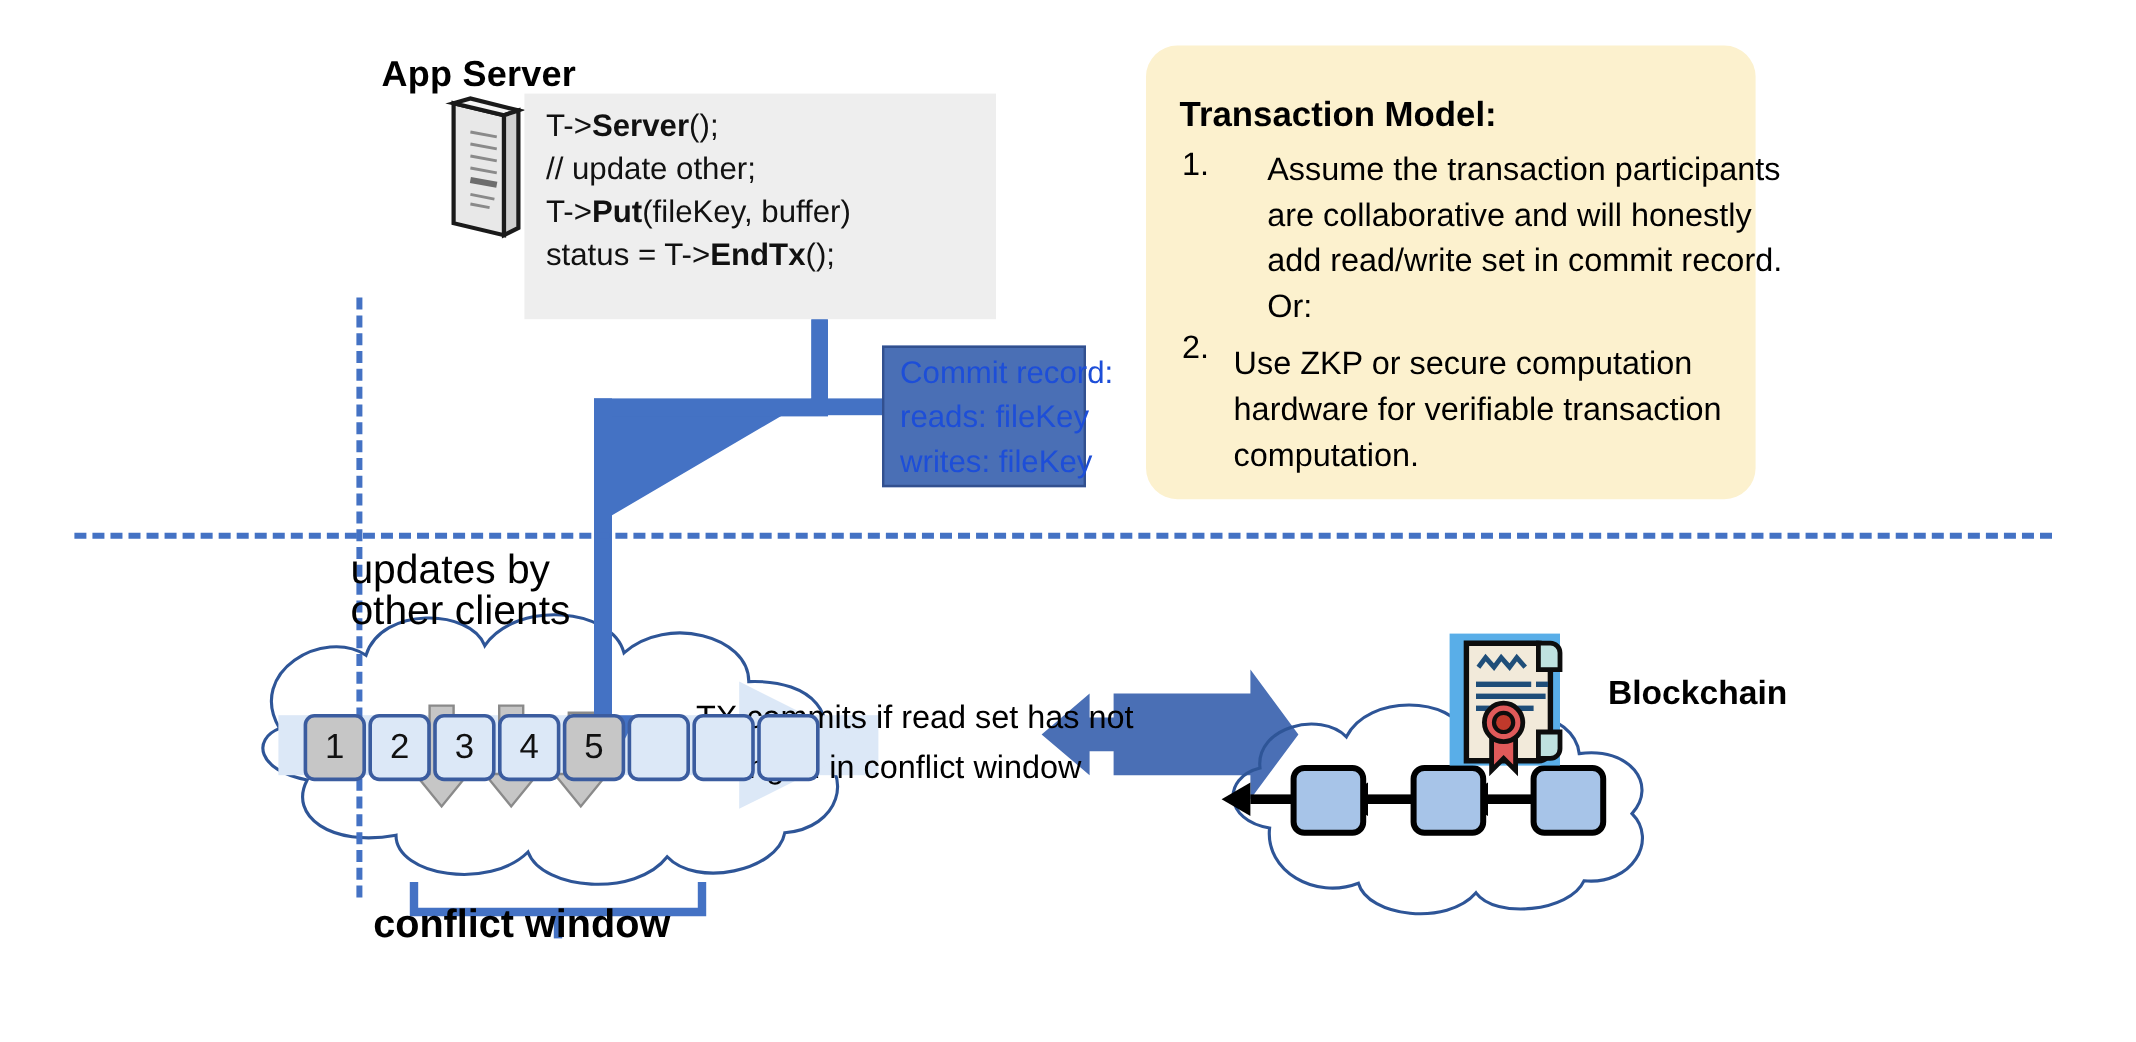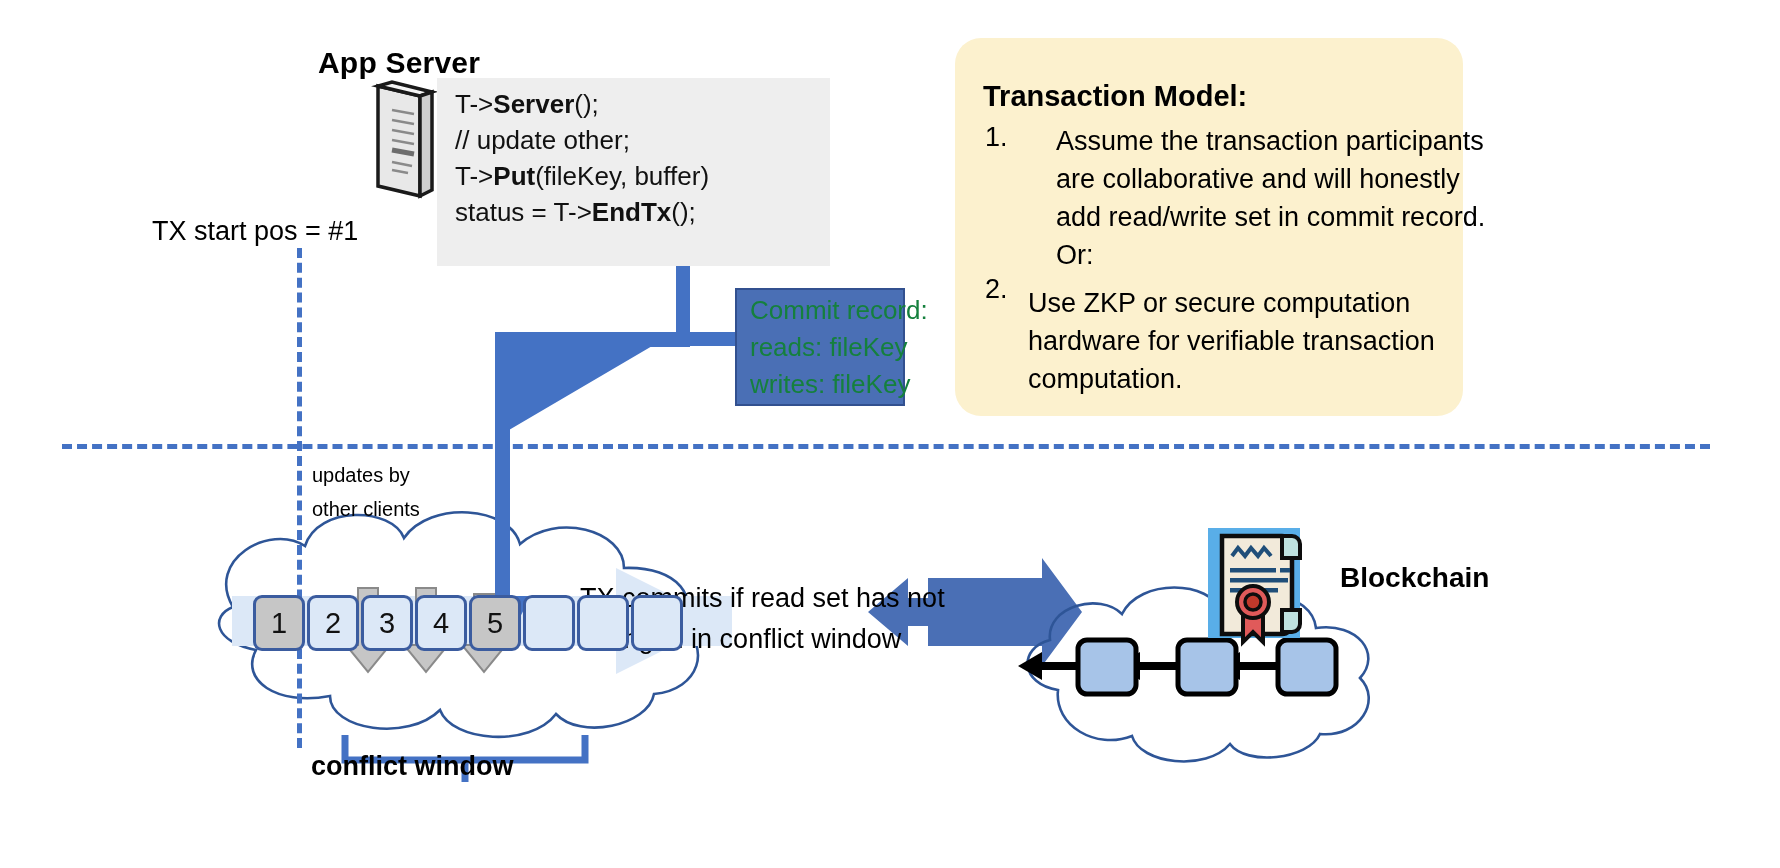--- a/index.html
+++ b/index.html
@@ -3,33 +3,33 @@
 <meta charset="utf-8">
 <style>
   html,body{margin:0;padding:0;background:#ffffff;}
   body{width:1780px;height:868px;position:relative;overflow:hidden;
        font-family:"Liberation Sans","DejaVu Sans",sans-serif;color:#000;}
   .stage{position:absolute;left:0;top:0;width:1524px;height:868px;}
   .abs{position:absolute;}
   
   #app-server-title{left:318px;top:46px;font-size:30px;font-weight:bold;letter-spacing:.2px;}
   #tx-start-label{left:152px;top:216px;font-size:27px;white-space:nowrap;}
-  #updates-label{left:312px;top:458px;font-size:20px;line-height:34px;white-space:pre-line;}
+  #updates-label{left:292px;top:458px;font-size:34px;line-height:34px;white-space:pre-line;}
   #commits-label{left:580px;top:578px;font-size:27px;line-height:41px;white-space:pre-line;}
-  #conflict-window-label{left:311px;top:751px;font-size:27px;font-weight:bold;white-space:nowrap;}
+  #conflict-window-label{left:311px;top:751px;font-size:33px;font-weight:bold;white-space:nowrap;}
   #blockchain-label{left:1340px;top:562px;font-size:28px;font-weight:bold;white-space:nowrap;}
   
   #code-box{left:437px;top:78px;width:393px;height:188px;background:#eeeeee;}
   #code-lines{left:455px;top:86px;font-size:26px;line-height:36px;color:#111;}
   #code-lines .ln{white-space:nowrap;}
   #code-lines b{font-weight:bold;}
   
   #commit-record{left:735px;top:288px;width:170px;height:118px;background:#4A6FB5;
     border:2.5px solid #32508f;box-sizing:border-box;}
-  #commit-record-text{left:750px;top:292px;font-size:26px;line-height:37px;color:#15803d;white-space:pre-line;}
+  #commit-record-text{left:750px;top:292px;font-size:26px;line-height:37px;color:#1d4ed8;white-space:pre-line;}
   
   #tmodel-panel{left:955px;top:38px;width:508px;height:378px;background:#FCF1CE;border-radius:26px;}
   #tmodel-title{left:983px;top:80px;font-size:29px;font-weight:bold;}
   .tm-item{position:absolute;font-size:27px;line-height:38px;}
   .tm-num{position:absolute;font-size:27px;}
   
   .logblock{position:absolute;width:52px;height:56px;border:3px solid #3B5C9F;
     border-radius:9px;box-sizing:border-box;display:flex;align-items:center;
     justify-content:center;font-size:29px;color:#111;background:#DCE8F7;}
   .logblock.gray{background:#C6C6C6;}
@@ -164,21 +164,20 @@
       <div class="ln"><span>// update other;</span><b></b><span></span></div>
       <div class="ln"><span>T-&gt;</span><b>Put</b><span>(fileKey, buffer)</span></div>
       <div class="ln"><span>status = T-&gt;</span><b>EndTx</b><span>();</span></div>
     </div>
 
   <div class="abs" id="commit-record"></div>
   <div class="abs" id="commit-record-text">Commit record:
 reads: fileKey
 writes: fileKey</div>
 
-  <div class="abs" id="tx-start-label">TX start pos = #1</div>
   <div class="abs" id="updates-label">updates by
 other clients</div>
   <div class="abs" id="commits-label">TX commits if read set has not
 changed in conflict window</div>
   <div class="abs" id="conflict-window-label">conflict window</div>
   <div class="abs" id="blockchain-label">Blockchain</div>
 
   <div id="log-blocks">
       <div class="logblock gray" style="left: 253px; top: 595px;">1</div>
       <div class="logblock" style="left: 307px; top: 595px;">2</div>

